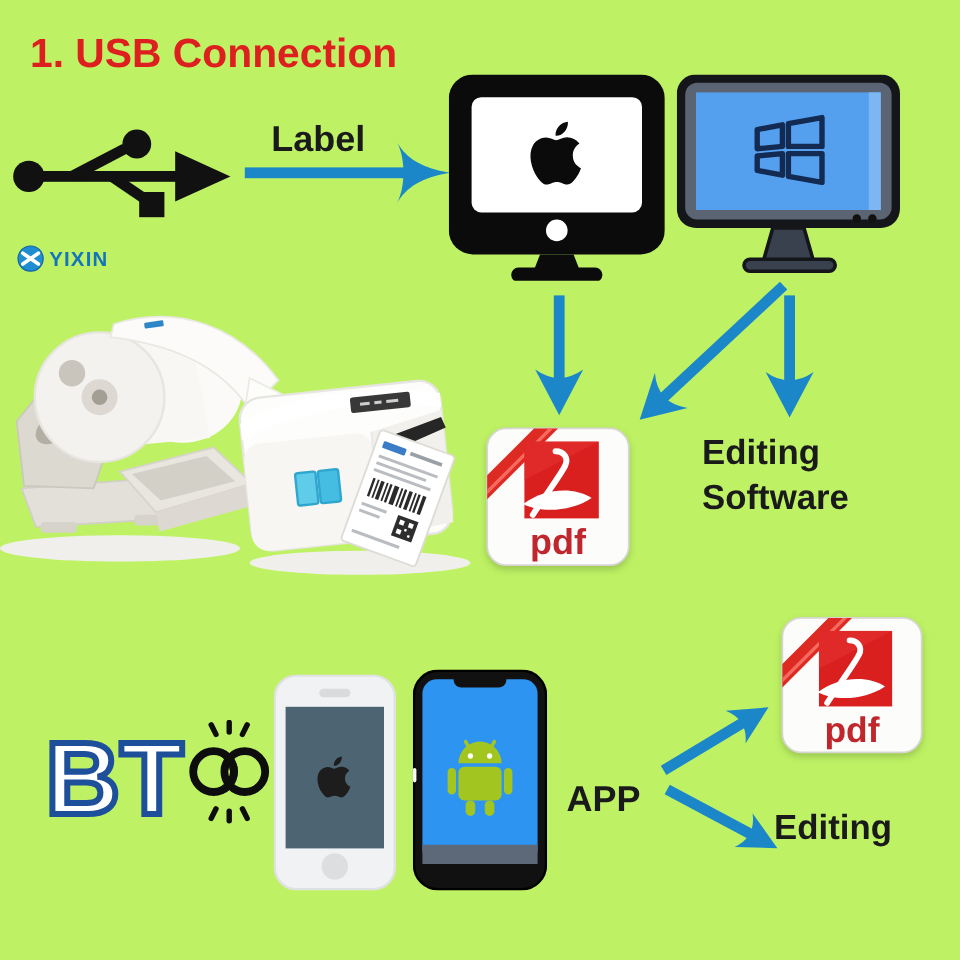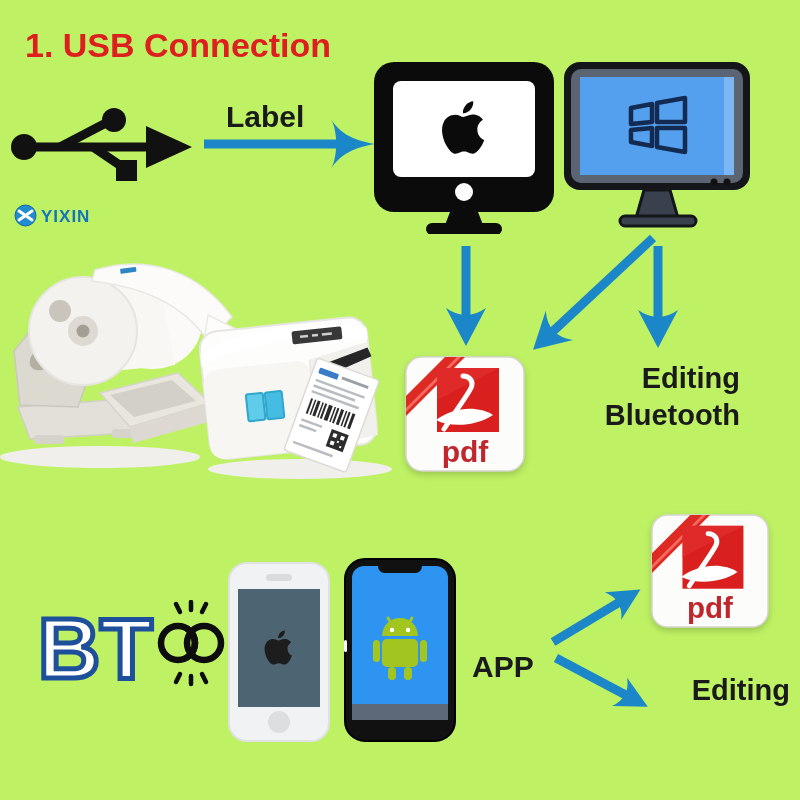--- a/index.html
+++ b/index.html
@@ -6,21 +6,21 @@
   #canvas{
     position:relative;width:800px;height:800px;background:#bef264;overflow:hidden;
     font-family:"Liberation Sans",sans-serif;
   }
   .abs{position:absolute;}
   .section-title{
     font-size:34px;font-weight:700;color:#de1f1f;letter-spacing:0px;white-space:nowrap;
   }
   .black-label{font-size:30px;font-weight:700;color:#1a1a1a;white-space:nowrap;}
   .dest-label{
-    font-size:29px;font-weight:700;color:#1a1a1a;text-align:right;line-height:37px;
+    font-size:29px;font-weight:700;color:#1a1a1a;text-align:left;line-height:37px;
   }
   .brand{display:flex;align-items:flex-end;gap:4px;}
   .brand-text{font-size:17px;font-weight:800;color:#1375bd;letter-spacing:1px;}
   .pdf-shadow{filter:drop-shadow(0 3px 3px rgba(0,0,0,0.18));}
 </style>
 </head>
 <body>
 
 <div id="canvas">
 
@@ -108,21 +108,21 @@
     <polygon points="34,14 96,14 34,46" fill="#e63535" opacity="0.5"></polygon>
     <g>
       <path d="M60,22 c7,0 11,6 8,12 c-4,8 -14,21 -27,41" stroke="#fff" stroke-width="5" fill="none" stroke-linecap="round"></path>
       <path d="M33,66 C52,52 76,52 90,61 C74,72 48,74 33,66 Z" fill="#fff"></path>
     </g>
     <text x="62" y="108" text-anchor="middle" font-size="30" font-weight="700" fill="#c0272d" font-family="Liberation Sans, sans-serif">pdf</text>
   </svg>
 
   <div class="abs dest-label" style="left:585px;top:360px;width:155px;">
     <div>Editing</div>
-    <div>Bluetooth</div>
+    <div>Software</div>
   </div>
 
   <svg class="abs" style="left:0px;top:245px;" width="400" height="240" viewBox="0 0 400 240">
     <ellipse cx="100" cy="212" rx="100" ry="11" fill="#f0efec"></ellipse>
     <ellipse cx="300" cy="224" rx="92" ry="10" fill="#f0efec"></ellipse>
 
     <g>
       <polygon points="18,162 150,152 162,186 30,194" fill="#e3e0d9" stroke="#d2cfc7" stroke-width="1.5"></polygon>
       <rect x="34" y="190" width="30" height="9" rx="3" fill="#d6d3cb"></rect>
       <rect x="112" y="184" width="30" height="9" rx="3" fill="#d6d3cb"></rect>

